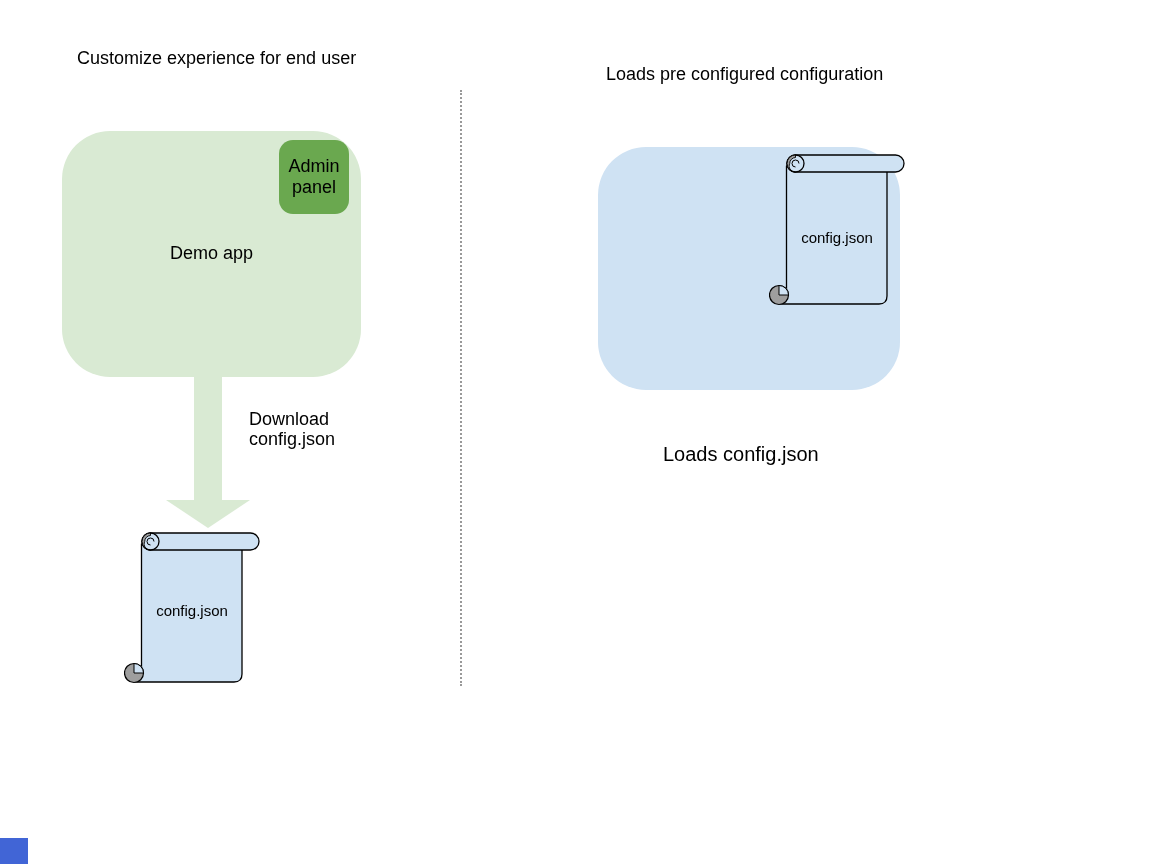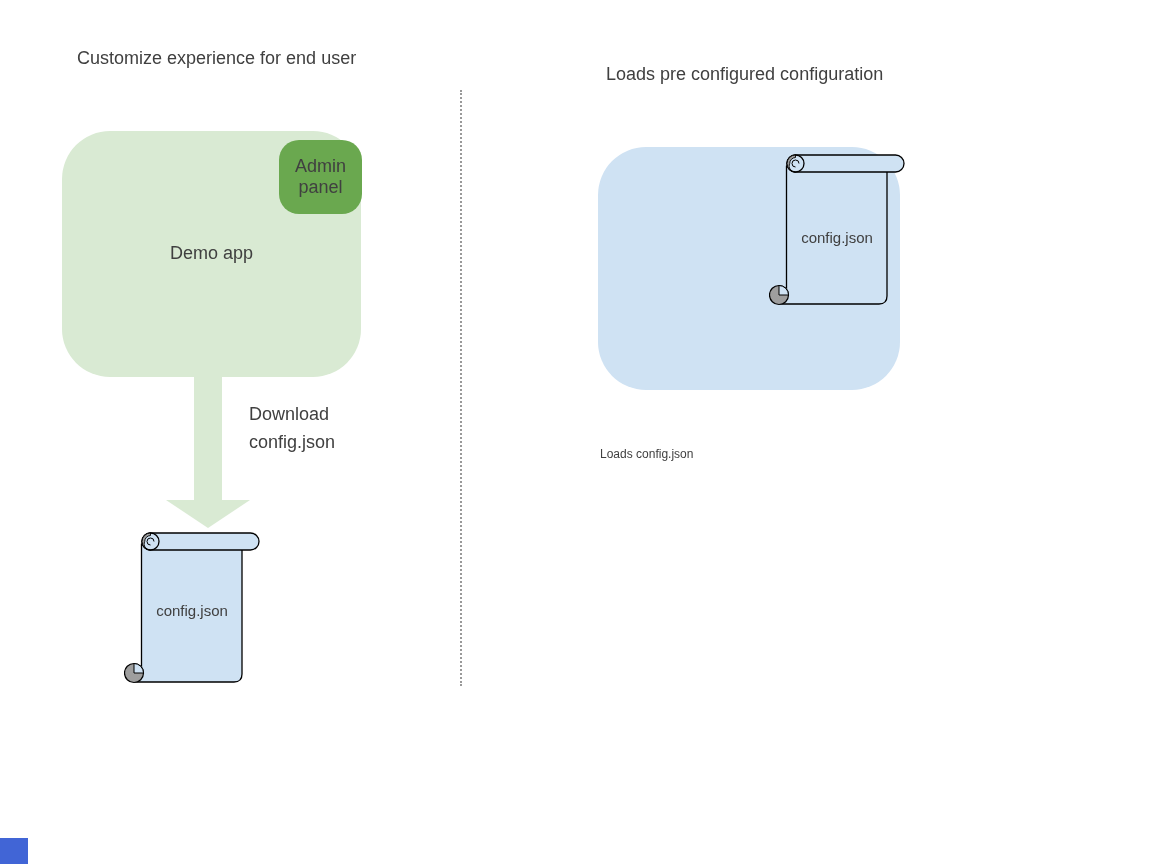--- a/index.html
+++ b/index.html
@@ -1,47 +1,47 @@
 <!DOCTYPE html>
 <html><head>
 <meta charset="utf-8">
 <style>
   html,body{margin:0;padding:0;background:#ffffff;}
   .canvas{
     position:relative;width:1152px;height:864px;background:#ffffff;overflow:hidden;
-    font-family:"Liberation Sans","DejaVu Sans",sans-serif;color:#404040;
+    font-family:"Liberation Sans","DejaVu Sans",sans-serif;color:#000000;
   }
   .abs{position:absolute;}
   .title{font-size:18px;line-height:21px;white-space:nowrap;}
   .label{font-size:18px;line-height:21px;}
   .center{text-align:center;}
   
   .admin-app{
     left:62px;top:131px;width:299px;height:246px;border-radius:48px;background:#d9ead3;
   }
   .admin-app-label{left:62px;top:243px;width:299px;}
   .admin-panel{
-    left:279px;top:140px;width:83px;height:74px;border-radius:20px;background:#6aa84f;
+    left:279px;top:140px;width:70px;height:74px;border-radius:14px;background:#6aa84f;
     display:flex;align-items:center;justify-content:center;
   }
   .admin-panel-label{font-size:18px;line-height:21px;text-align:center;}
   .arrow-svg{left:152px;top:375px;}
-  .download-label{left:249px;top:400px;font-size:18px;line-height:28px;white-space:pre-line;}
+  .download-label{left:249px;top:409px;font-size:18px;line-height:20px;white-space:pre-line;}
   .scroll-left{left:124px;top:532px;}
   .scroll-left-label{left:142px;top:602px;width:100px;font-size:15px;line-height:17px;}
   
   .divider{left:460px;top:90px;width:0;height:596px;border-left:2px dotted #999999;}
   
   .demo-app{
     left:598px;top:147px;width:302px;height:243px;border-radius:48px;background:#cfe2f3;
   }
   .demo-app-label{left:598px;top:258px;width:204px;}
   .scroll-right{left:769px;top:154px;}
   .scroll-right-label{left:787px;top:229px;width:100px;font-size:15px;line-height:17px;}
-  .caption{left:600px;top:444px;font-size:12px;line-height:21px;white-space:nowrap;}
+  .caption{left:663px;top:444px;font-size:20px;line-height:21px;white-space:nowrap;}
   .corner-square{left:0px;top:838px;width:28px;height:26px;background:#4165d6;}
 </style>
 </head>
 <body>
 
 <div class="canvas">
 
   <div class="abs title" style="left:77px;top:48px;">Customize experience for end user</div>
   <div class="abs title" style="left:606px;top:64px;">Loads pre configured configuration</div>
 

